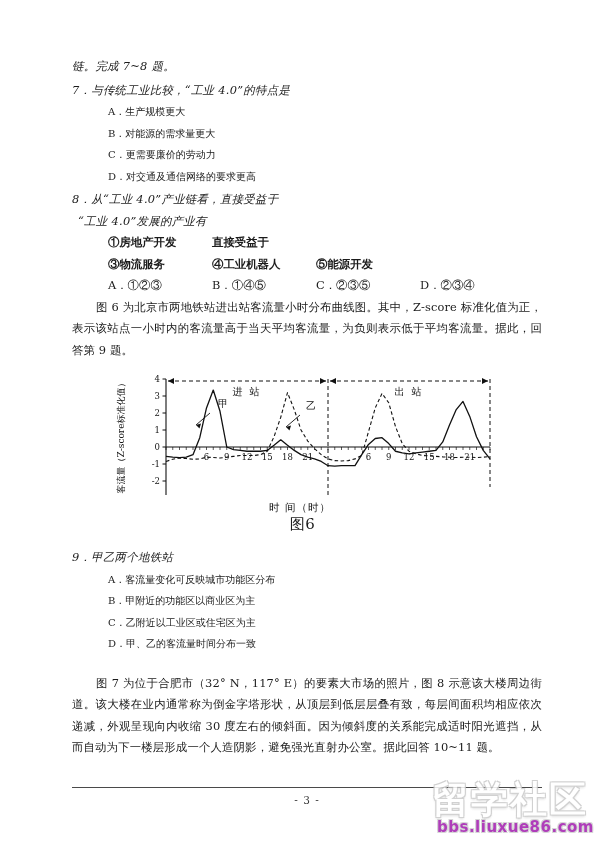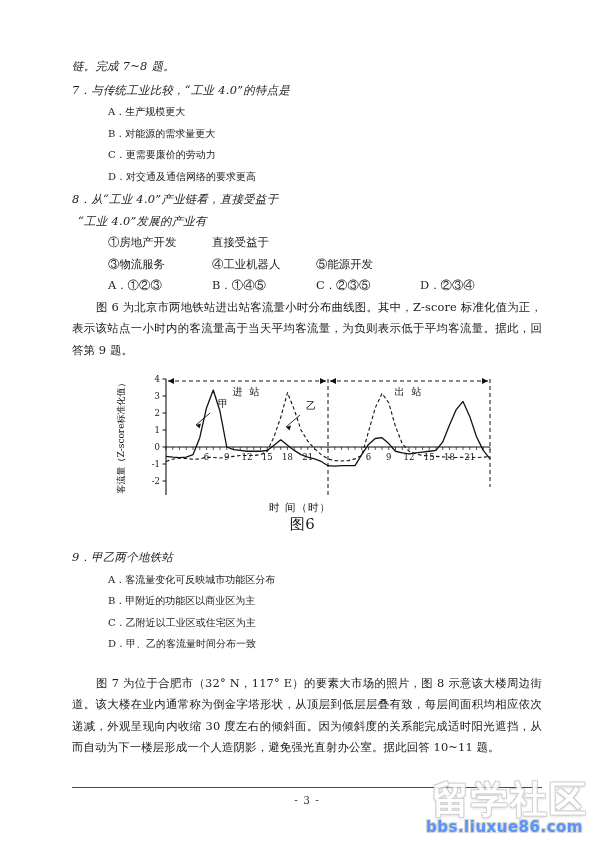--- a/index.html
+++ b/index.html
@@ -46,21 +46,21 @@
     font-size: 10px;
     line-height: 21.5px;
     white-space: nowrap;
   }
   .sub-item {
     padding-left: 36px;
     font-size: 11.4px;
     line-height: 21.5px;
     white-space: nowrap;
   }
-  .sub-item .cell { display: inline-block; }
+  .sub-item .cell { display: inline-block; font-weight: bold; }
   .w1 { width: 104px; }
   .w2 { width: 104px; }
   .choices {
     padding-left: 36px;
     font-size: 11.4px;
     line-height: 21.5px;
     white-space: nowrap;
   }
   .choices .ch { display: inline-block; width: 104px; }
 
@@ -131,27 +131,27 @@
        0 2px 3px rgba(0,0,0,.18);
     line-height: 36px;
     text-align: center;
     opacity: .85;
   }
   .wm-sub {
     font-family: "DejaVu Sans", "Liberation Sans", sans-serif;
     font-size: 15px;
     font-weight: bold;
     letter-spacing: .5px;
-    color: #3b82f6;
+    color: #a21caf;
     text-shadow:
       -1px -1px 0 #cfcfcf,
        1px -1px 0 #cfcfcf,
       -1px  1px 0 #cfcfcf,
        1px  1px 0 #cfcfcf;
-    text-align: left;
+    text-align: right;
     line-height: 18px;
     opacity: .85;
   }
 </style>
 </head>
 <body>
 
 <div class="page">
 
   <div class="line">链。完成 7~8 题。</div>

